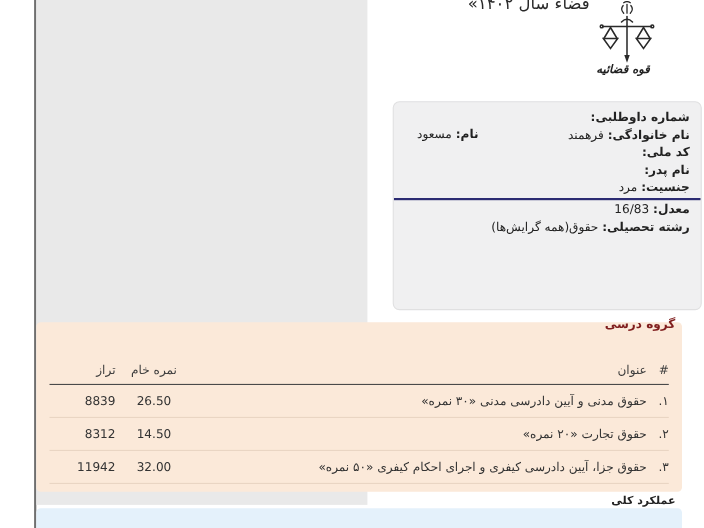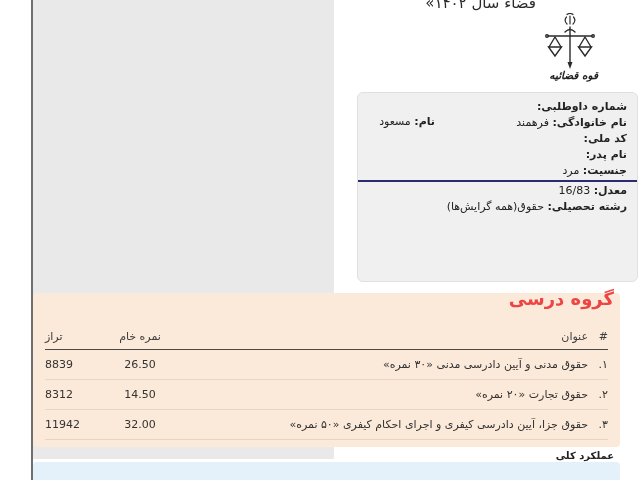--- a/index.html
+++ b/index.html
@@ -12,21 +12,21 @@
   .v-divider{position:absolute;left:31px;top:0;width:2px;height:480px;background:#6f6f6f;}
   .gray-panel{position:absolute;left:33px;top:0;width:301px;height:459px;background:var(--gray_panel,#e9e9e9);}
 
   
   .doc-title{
     position:absolute;top:-6px;right:104px;direction:rtl;white-space:nowrap;
     font-size:15px;color:#2a2a2a;
   }
 
   
-  .logo{position:absolute;left:542px;top:13px;width:56px;text-align:right;}
+  .logo{position:absolute;left:542px;top:1px;width:56px;text-align:left;}
   .logo svg{display:block;margin:0 auto;}
   .logo-caption{direction:rtl;font-size:10.5px;font-weight:bold;font-style:italic;color:#222;margin-top:-2px;}
 
   
   .info-box{
     position:absolute;left:357px;top:92px;width:281px;height:190px;box-sizing:border-box;
     background:#f0f0f1;border:1px solid #e0e0e1;border-radius:6px;
     padding:6px 10px;direction:rtl;font-size:11px;line-height:16px;color:#222;
     overflow:hidden;
   }
@@ -35,35 +35,35 @@
   .side{position:absolute;right:192px;top:15px;white-space:nowrap;}
   .navy-line{height:2px;background:var(--navy_divider,#2b2b72);margin:1px -10px;}
   .quota-row{min-height:32px;}
   .quota-cell{display:inline-block;width:150px;vertical-align:top;}
   .side-block{position:absolute;right:192px;top:0;width:88px;text-align:right;white-space:normal;}
 
   
   .course-section{position:absolute;left:33px;top:283px;width:587px;height:164px;}
   .section-title{
     position:absolute;top:5px;right:6px;z-index:2;direction:rtl;
-    font-size:18px;font-weight:bold;color:#ef4444;
+    font-size:11px;font-weight:bold;color:#7f1d1d;
   }
   .peach-box{
     position:absolute;top:10px;left:0;width:587px;height:154px;box-sizing:border-box;
     background:var(--peach_panel,#fbe9d9);border-radius:4px;
     padding:30px 12px 0;
   }
   .ctable{direction:rtl;font-size:11px;color:#333;}
   .trow{display:flex;align-items:center;}
   .thead{height:26px;border-bottom:1px solid #4a4a4a;color:#3d3d3d;}
   .brow{height:29px;border-bottom:1px solid #e9d5c3;}
   .c-num{flex:0 0 20px;}
   .c-title{flex:1 1 auto;text-align:right;overflow:hidden;white-space:nowrap;}
   .c-raw{flex:0 0 70px;text-align:center;}
-  .c-scaled{flex:0 0 60px;text-align:left;}
+  .c-scaled{flex:0 0 60px;text-align:right;}
 
   
   .overall-section{position:absolute;left:33px;top:449px;width:587px;height:31px;}
   .overall-title{
     position:absolute;top:1px;right:6px;z-index:2;direction:rtl;
     font-size:10px;font-weight:bold;color:#222;
   }
   .blue-box{
     position:absolute;top:13px;left:0;width:587px;height:18px;
     background:var(--blue_panel,#e4f1fb);border-radius:4px 4px 0 0;

